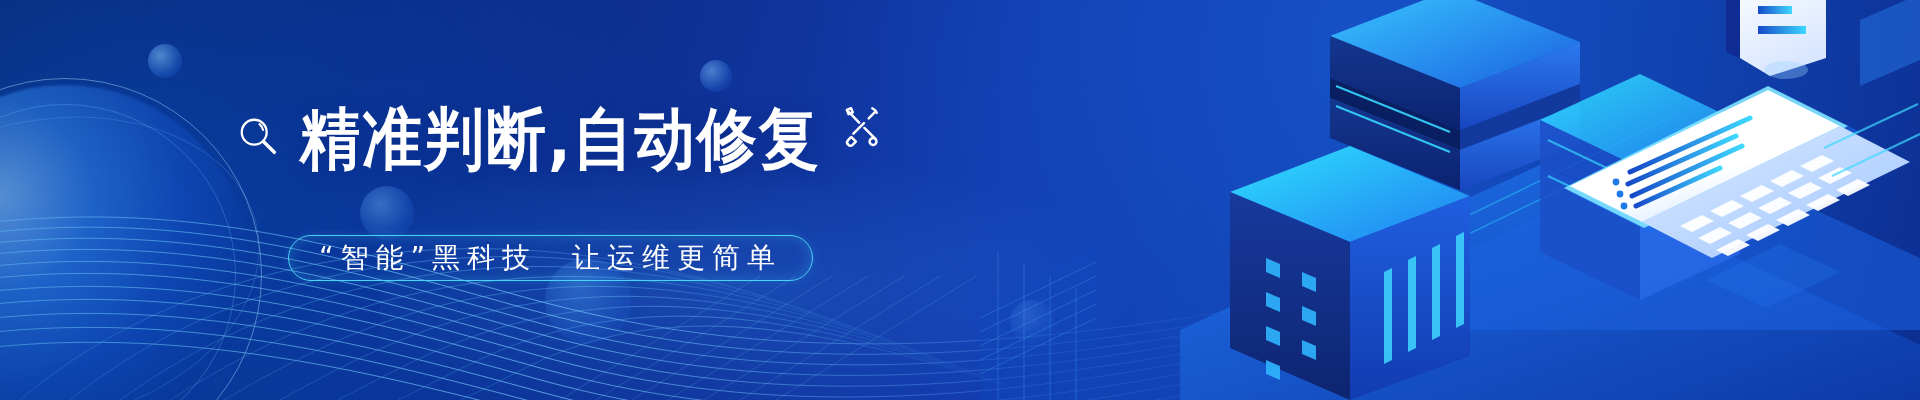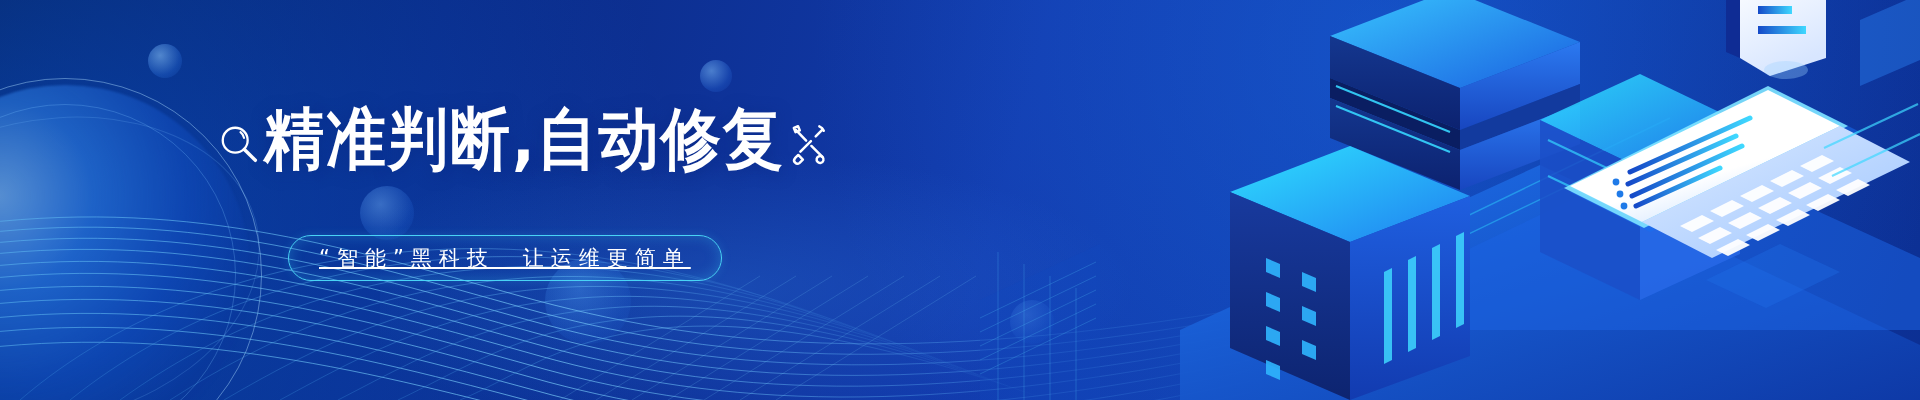--- a/index.html
+++ b/index.html
@@ -49,22 +49,22 @@
   .mesh{position:absolute;left:0;bottom:0;width:1250px;height:300px;}
   .glow-sweep{
     position:absolute;left:380px;top:150px;width:760px;height:250px;
     background:radial-gradient(ellipse at 45% 55%, rgba(60,150,255,.22) 0%, rgba(40,120,240,0) 70%);
   }
 
   
   .content{position:absolute;left:0;top:0;width:1000px;height:400px;}
 
   .headline-row{
-    position:absolute;left:217px;top:108px;
-    display:flex;align-items:flex-end;gap:1px;
+    position:absolute;left:236px;top:108px;
+    display:flex;align-items:flex-start;gap:18px;
   }
   .magnifier{width:46px;height:46px;flex:0 0 auto;margin-top:6px;}
   .headline{
     font-family:"DejaVu Sans","Liberation Sans",sans-serif;
     font-size:60px;line-height:1;font-weight:700;
     color:#ffffff;letter-spacing:2px;
     white-space:nowrap;
     text-shadow:0 2px 14px rgba(10,40,130,.55);
     transform:scaleY(1.12);
     transform-origin:center;
@@ -75,22 +75,22 @@
     position:absolute;left:288px;top:235px;
     height:44px;
     padding:0 30px;
     display:flex;align-items:center;justify-content:center;
     border:1.6px solid #49d3f5;
     border-radius:24px;
     box-shadow:0 0 14px rgba(60,200,245,.28) inset, 0 0 10px rgba(60,200,245,.18);
   }
   .pill-text{
     font-family:"DejaVu Sans","Liberation Sans",sans-serif;
-    font-size:21px;color:#ffffff;font-weight:400;
-    letter-spacing:7px;white-space:nowrap;text-decoration:underline;
+    font-size:28px;color:#ffffff;font-weight:400;
+    letter-spacing:7px;white-space:nowrap;
   }
 
   
   .iso{position:absolute;right:0;top:0;width:940px;height:400px;}
 </style>
 </head>
 <body>
 
 <div class="banner">
 

